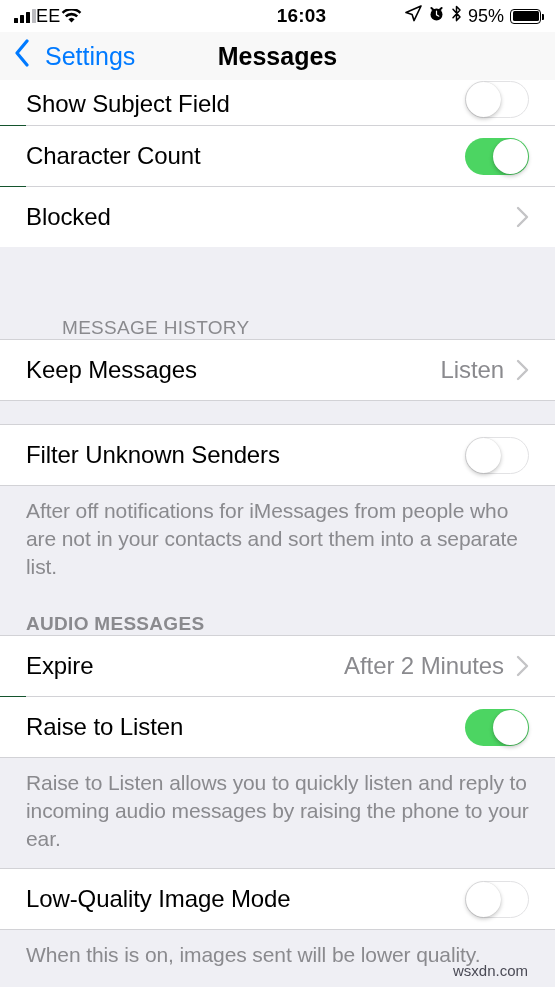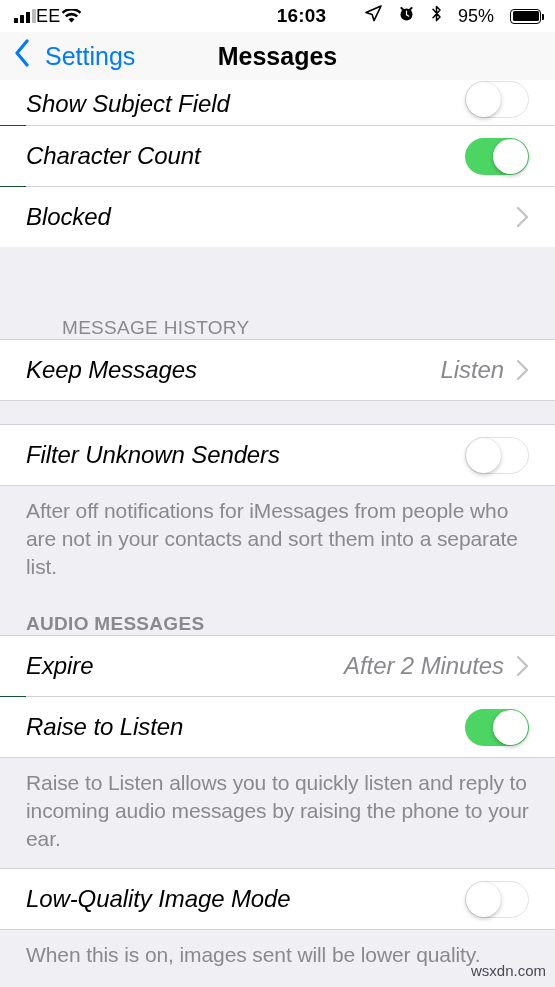--- a/index.html
+++ b/index.html
@@ -30,21 +30,21 @@
   .sb-left { display:flex; align-items:center; }
   .sb-center {
     position:absolute;
     left:0; right:0; top:0; bottom:0;
     display:flex; align-items:center; justify-content:center;
     pointer-events:none;
     font-size:19px; font-weight:600; letter-spacing:0.2px;padding-left:48px;
   }
   .sb-right {
     margin-left:auto;
-    display:flex; align-items:center; gap:16px;
+    display:flex; align-items:center; gap:6px;
     position:relative; z-index:2;
   }
   .bars { display:flex; align-items:flex-end; gap:2px; height:14px; }
   .bars i { display:block; width:4px; background:#000; border-radius:0.5px; }
   .bars i:nth-child(1){ height:5px; }
   .bars i:nth-child(2){ height:8px; }
   .bars i:nth-child(3){ height:11px; }
   .bars i:nth-child(4){ height:14px; background:#BCBCC0; }
   .carrier { font-size:18px; font-weight:500; letter-spacing:0.3px; }
   .wifi svg { display:block; }
@@ -84,21 +84,21 @@
     pointer-events:none;
   }
 
   
   .scroll {
     position:absolute;
     top:80px; left:0; right:0; bottom:0;
     background:#EFEFF4;
     overflow:hidden;
   }
-  .group { background:#14532d;font-style:italic; }
+  .group { background:#14532d; }
   .hairline { height:1px; background:#D2D2D6; margin-left:26px; }
   .hairline.full { margin-left:0; }
   .row {
     display:flex; align-items:center;
     height:60px;
     padding:0 26px;
     background:#FFFFFF;
     cursor:pointer;
   }
   .row.clipped { height:45px; align-items:flex-end; padding-bottom:7px; }
@@ -154,21 +154,21 @@
     font-size:21px;
     line-height:28px;
     color:#8A8A8E;
     padding:11px 26px 0 26px;
     background:#EFEFF4;
     letter-spacing:-0.1px;
   }
 
   .watermark {
     position:absolute;
-    right:9px; bottom:8px;
+    right:27px; bottom:8px;
     font-size:15px;
     color:#4A4A55;
     font-family:"Liberation Sans", sans-serif;
   }
 </style>
 </head>
 <body>
 
 <div id="screen">
 

